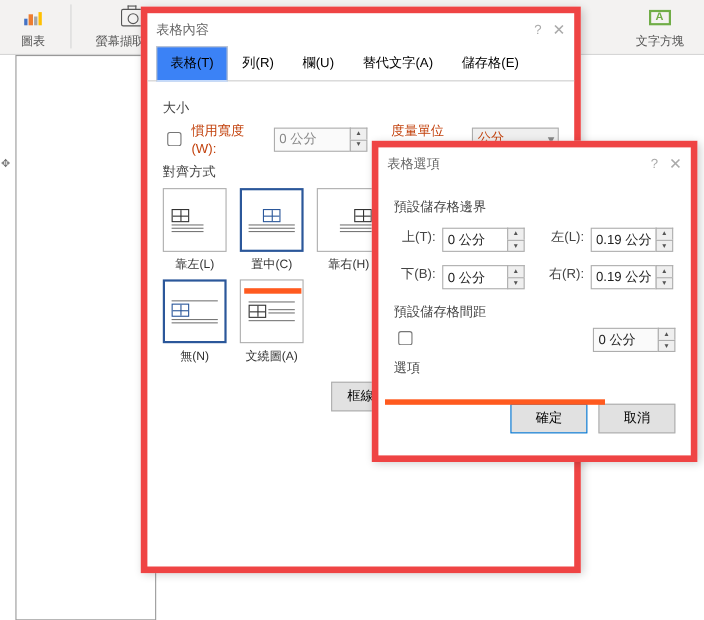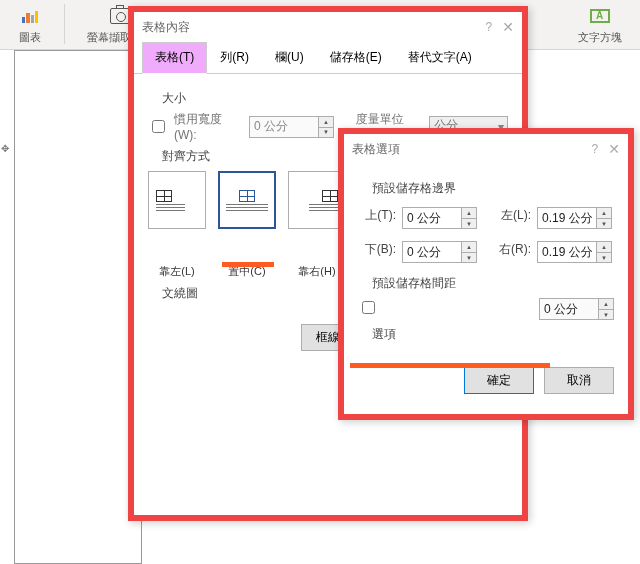--- a/index.html
+++ b/index.html
@@ -35,24 +35,24 @@
   
   .dlg { position: absolute; background: #fff; border: 6px solid #ef4444; box-shadow: 2px 2px 8px rgba(0,0,0,0.2); }
   .dlg-main { top: 6px; left: 128px; width: 400px; height: 515px; }
   .dlg-title { height: 30px; display: flex; align-items: center; padding: 0 8px; color: #666; }
   .dlg-title .t { flex: 1; }
   .dlg-title .help { color: #aaa; margin-right: 10px; cursor: default; }
   .dlg-title .close { color: #aaa; font-size: 14px; cursor: default; }
   
   .tabs { display: flex; border-bottom: 1px solid #ccc; padding: 0 8px; }
   .tab { padding: 6px 12px; border: 1px solid transparent; cursor: default; }
-  .tab.active { border: 1px solid #ccc; border-bottom: 1px solid #fff; margin-bottom: -1px; background: #f0abfc; }
+  .tab.active { border: 1px solid #ccc; border-bottom: 1px solid #fff; margin-bottom: -1px; background: #3b82f6; }
   
   .dlg-body { padding: 10px 14px; }
-  .grp-label { color: #444; margin: 6px 14px 4px; }
+  .grp-label { color: #444; margin: 6px 0 4px; }
   .row { display: flex; align-items: center; gap: 6px; margin: 4px 0; }
   .chk { width: 13px; height: 13px; }
   .txt-input { border: 1px solid #adadad; height: 22px; width: 70px; padding: 0 4px; color: #888; }
   .spin { display: inline-flex; align-items: center; }
   .spin-btns { display: flex; flex-direction: column; margin-left: -1px; }
   .spin-btns span { width: 16px; height: 11px; border: 1px solid #adadad; background: #efefef; display: flex; align-items: center; justify-content: center; font-size: 6px; color: #555; cursor: default; }
   .spin-btns span:first-child { border-bottom: none; }
   .sel { border: 1px solid #adadad; height: 22px; background: #efefef; padding: 0 20px 0 4px; color: #aaa; position: relative; width: 80px; }
   .sel::after { content: "▾"; position: absolute; right: 3px; top: 3px; color: #888; }
   
@@ -68,34 +68,34 @@
   .mini-tbl { width: 16px; height: 12px; border: 1px solid #333; position: relative; }
   .mini-tbl::before { content:""; position:absolute; left:50%; top:0; bottom:0; width:1px; background:#333; }
   .mini-tbl::after { content:""; position:absolute; top:50%; left:0; right:0; height:1px; background:#333; }
   .mini-tbl.blue { border-color:#2b579a; }
   .mini-tbl.blue::before,.mini-tbl.blue::after{background:#2b579a;}
   .ln { height: 1px; background: #777; width: 100%; }
   .thumb-inner.al-l .ln, .thumb-inner.al-r .ln { width: 70%; }
   .thumb-inner.wrap .ln { width: 100%; }
   .thumb-inner.wrap { align-items: center; position:relative; }
   .thumb-inner.none { align-items: center; }
-  .thumb-caption { font-size: 11px; color: #333; margin-top: 31px; }
+  .thumb-caption { font-size: 11px; color: #333; }
   .hl-orange { position: absolute; background: #ff5a1f; height: 5px; }
   
   .btn { border: 1px solid #adadad; background: #e1e1e1; padding: 4px 14px; cursor: default; min-width: 70px; text-align: center; }
   .dlg-footer { display: flex; justify-content: flex-end; gap: 10px; padding: 10px 14px; }
   .mid-btns { display: flex; justify-content: flex-end; gap: 10px; padding: 4px 14px; }
   
   
   .dlg-opt { top: 128px; left: 338px; width: 296px; height: 292px; }
   .fld-row { display: flex; align-items: flex-start; gap: 6px; margin: 6px 0; }
   .fld-row .lbl { width: 38px; text-align: right; color: #444; }
   .fld-pair { display: flex; gap: 16px; }
   .spin-sm .txt-input { width: 60px; color: #222; }
-  .disabled { color: #737373; }
+  .disabled { color: #c2410c; }
   
   .hl-line { position: absolute; background: #ff5a1f; height: 5px; }
 </style>
 </head>
 <body>
 
 <div class="ribbon">
   <div class="ribbon-btn">
     <div class="ico">
         <div class="bar-icon">
@@ -130,22 +130,22 @@
 <div class="dlg dlg-main">
   <div class="dlg-title">
     <span class="t">表格內容</span>
     <span class="help">?</span>
     <span class="close">✕</span>
   </div>
   <div class="tabs">
     <div class="tab active"><span>表格(T)</span></div>
     <div class="tab"><span>列(R)</span></div>
     <div class="tab"><span>欄(U)</span></div>
+    <div class="tab"><span>替代文字(A)</span></div>
     <div class="tab"><span>儲存格(E)</span></div>
-    <div class="tab"><span>替代文字(A)</span></div>
   </div>
   <div class="dlg-body">
     <div class="grp-label">大小</div>
     <div class="row">
       <input type="checkbox" class="chk" style="">
       <span class="disabled">慣用寬度(W):</span>
       <span class="spin">
         <input class="txt-input" disabled="" value="0 公分" style="">
         <span class="spin-btns">
             <span>▲</span>
@@ -188,22 +188,48 @@
               <div class="ln"></div>
               <div class="ln"></div>
               <div class="ln"></div>
             </div>
         </div>
         <div class="thumb-caption">靠右(H)</div>
       </div>
     </div>
     <div class="hl-orange" style="left:88px; top:250px; width:52px;"></div>
 
-    <div class="grp-label">文繞圖</div>
     <div class="thumb-row">
+      <div class="thumb-col">
+        <div class="thumb sel-b">
+          <div class="thumb-inner none">
+              <div class="ln"></div>
+              <div class="mini-tbl blue" style="align-self:flex-start"></div>
+              <div class="ln"></div>
+              <div class="ln"></div>
+            </div>
+        </div>
+        <div class="thumb-caption">無(N)</div>
+      </div>
+      <div class="thumb-col">
+        <div class="thumb">
+          <div class="thumb-inner wrap">
+              <div class="ln"></div>
+              <div style="display:flex;gap:2px;align-items:center;width:100%">
+                <div class="mini-tbl"></div>
+                <div style="flex:1;display:flex;flex-direction:column;gap:2px">
+                  <div class="ln"></div>
+                  <div class="ln"></div>
+                </div>
+              </div>
+              <div class="ln"></div>
+            </div>
+        </div>
+        <div class="thumb-caption">文繞圖(A)</div>
+      </div>
     </div>
   </div>
   <div style="flex:1"></div>
   <div class="mid-btns">
     <div class="btn">框線及網底(B)...</div>
     <div class="btn">選項(O)...</div>
   </div>
   <div class="dlg-footer">
     <div class="btn">確定</div>
     <div class="btn">取消</div>

